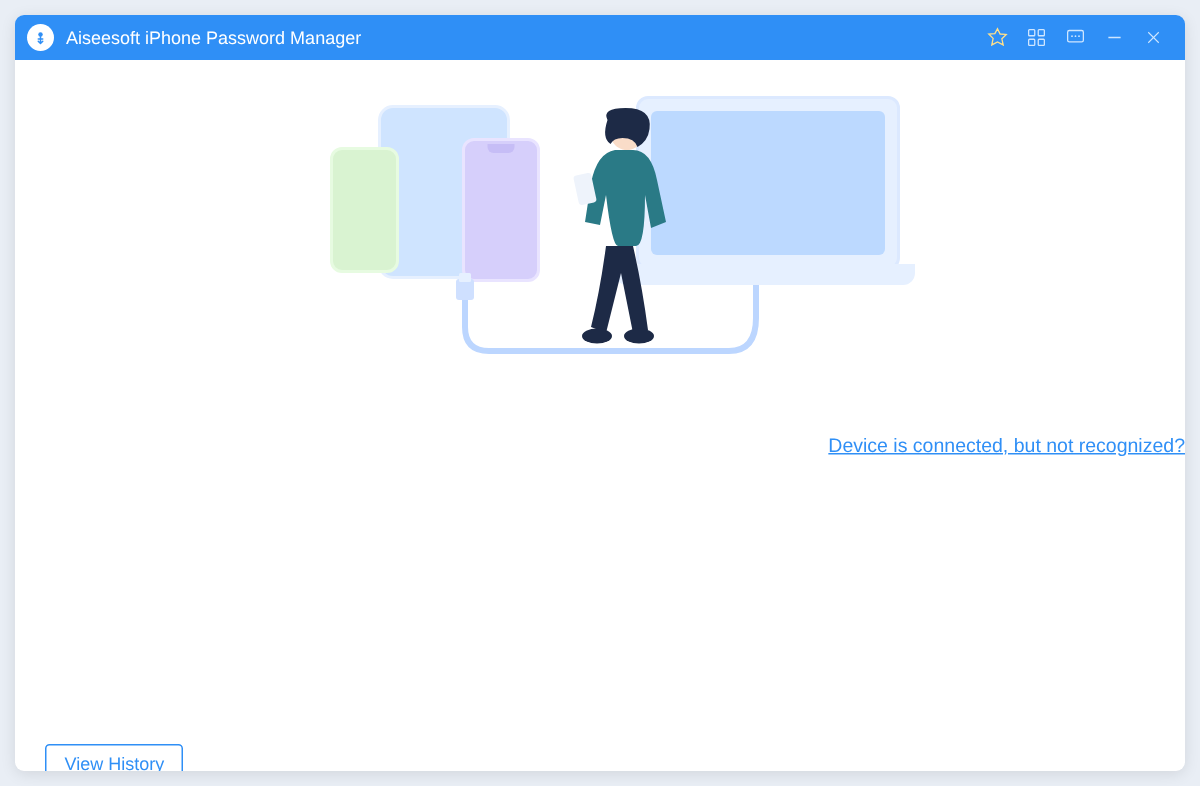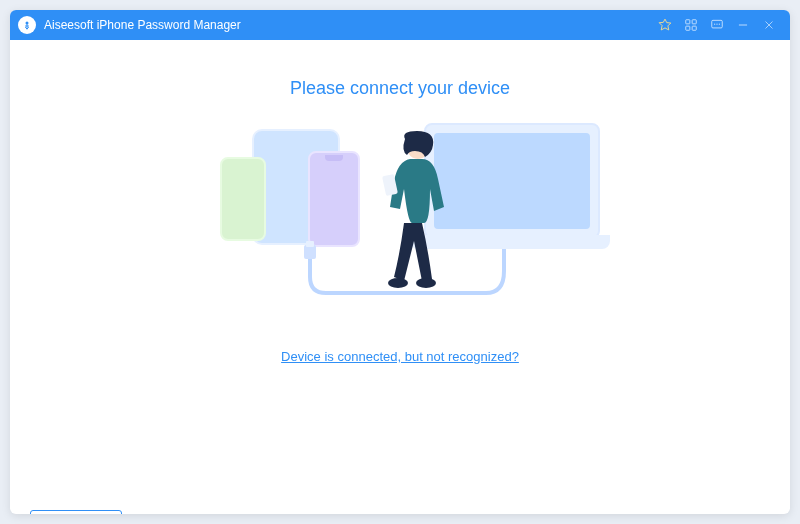--- a/index.html
+++ b/index.html
@@ -17,21 +17,21 @@
   .tablet{position:absolute;left:62px;top:6px;width:84px;height:112px;border-radius:10px;background:#cfe4ff;border:2px solid #e6f0ff;}
   .phone-green{position:absolute;left:30px;top:34px;width:42px;height:80px;border-radius:8px;background:#d9f3d1;border:2px solid #e7fbe1;}
   .phone-purple{position:absolute;left:118px;top:28px;width:48px;height:92px;border-radius:8px;background:#d6cffb;border:2px solid #e9e4ff;}
   .phone-purple:before{content:"";position:absolute;top:2px;left:50%;transform:translateX(-50%);width:18px;height:6px;border-radius:0 0 4px 4px;background:#c6bdf6;}
   .cable{position:absolute;left:30px;top:0;width:380px;height:200px;pointer-events:none;}
   .laptop{position:absolute;right:0;top:0;width:200px;height:150px;}
   .laptop .screen{position:absolute;left:14px;top:0;width:172px;height:112px;border-radius:8px;background:#e6f0ff;border:2px solid #dce9ff;}
   .laptop .screen-inner{position:absolute;left:8px;top:8px;right:8px;bottom:8px;border-radius:4px;background:#bcd9ff;}
   .laptop .base{position:absolute;left:0;top:112px;width:200px;height:14px;border-radius:0 0 8px 8px;background:#e6f0ff;}
   .person{position:absolute;left:190px;top:8px;width:70px;height:160px;}
-  .hint{display:block;text-align:center;margin-top:24px;}
+  .hint{display:block;text-align:right;margin-top:24px;}
   .hint a{color:#2f8ff6;font-size:13px;text-decoration:underline;cursor:pointer;}
   .view-history{position:absolute;left:20px;bottom:16px;border:1px solid #2f8ff6;color:#2f8ff6;background:#fff;font-size:12px;padding:5px 12px;border-radius:3px;cursor:pointer;}
 </style>
 </head>
 <body>
 <div class="stage">
 <div class="window">
 
   <div class="titlebar">
     <span class="app-icon">
@@ -70,21 +70,20 @@
     </span>
     <span class="tb-btn">
       <svg width="12" height="12" viewBox="0 0 24 24">
             <line x1="5" y1="5" x2="19" y2="19" stroke="currentColor" stroke-width="1.5"></line>
             <line x1="19" y1="5" x2="5" y2="19" stroke="currentColor" stroke-width="1.5"></line>
           </svg>
     </span>
   </div>
 
   <div class="content">
-    <div class="headline">Please connect your device</div>
 
     <div class="illus">
       <div class="tablet"></div>
       <div class="phone-green"></div>
       <div class="phone-purple"></div>
 
       <svg class="cable" viewBox="0 0 380 200">
         <path d="M90 134 v20 q0 16 16 16 h160 q18 0 18 -22 v-22" fill="none" stroke="#bcd6ff" stroke-width="4" stroke-linecap="round"></path>
         <rect x="84" y="122" width="12" height="14" rx="2" fill="#cfe0ff"></rect>
         <rect x="86" y="118" width="8" height="6" rx="1" fill="#e6f0ff"></rect>

